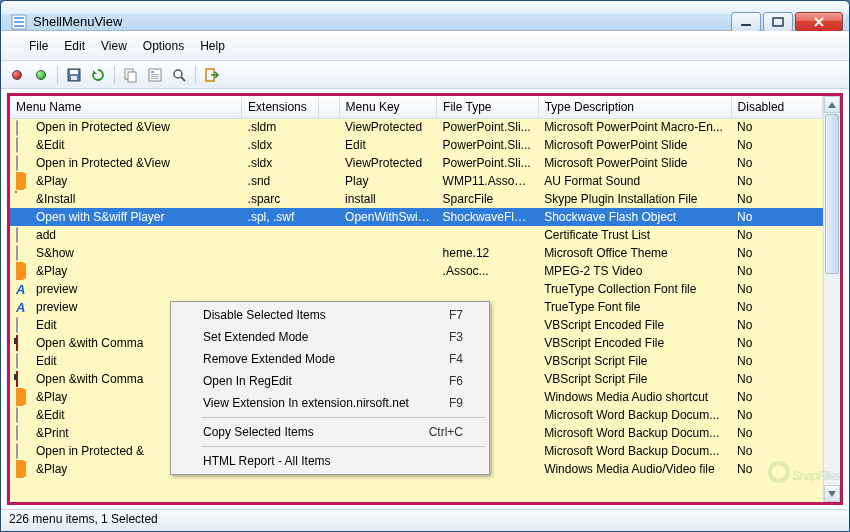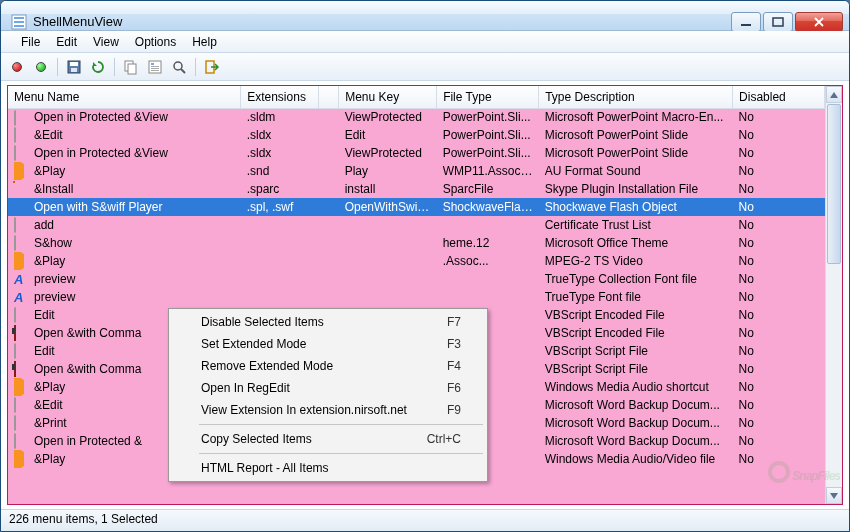--- a/index.html
+++ b/index.html
@@ -8,31 +8,31 @@
 .window { background: #fff; width: 850px; height: 532px; border: 1px solid #1a4d7a; border-radius: 6px 6px 0 0; display: flex; flex-direction: column; box-shadow: 0 0 10px rgba(0,0,0,0.3); }
 
 .titlebar { height: 30px; background: linear-gradient(to bottom, #f8fcff 0%, #e2eefa 45%, #cfe3f6 46%, #bcd8f2 100%); border-radius: 5px 5px 0 0; display: flex; align-items: center; padding: 12px 6px 0 10px; border-bottom: 1px solid #9fb9d4; }
 .titlebar-icon { width: 16px; height: 16px; margin-right: 6px; }
 .titlebar-title { flex: 1; color: #000; font-size: 13px; }
 .winbtns { display: flex; gap: 0; }
 .winbtn { width: 30px; height: 20px; border: 1px solid #7a9cbf; border-radius: 3px; margin-left: 2px; background: linear-gradient(to bottom,#f5f9fd,#d6e6f5); display: flex; align-items: center; justify-content: center; cursor: default; }
 .winbtn.close { width: 48px; background: linear-gradient(to bottom,#f2a09a 0%,#e4685c 45%,#d64531 46%,#c9302c 100%); border-color: #a23c2f; color: #fff; }
 .winbtn svg { width: 12px; height: 10px; }
 
-.menubar { height: 22px; background: linear-gradient(to bottom,#fdfefe,#eaf1f9); border-bottom: 1px solid #c9d7e6; display: flex; align-items: center; padding: 0 12px; }
+.menubar { height: 30px; background: linear-gradient(to bottom,#fdfefe,#eaf1f9); border-bottom: 1px solid #c9d7e6; display: flex; align-items: center; padding: 0 20px; }
 .menubar span { padding: 2px 8px; cursor: default; }
 
 .toolbar { height: 28px; background: linear-gradient(to bottom,#fbfdff,#e7eff8); border-bottom: 1px solid #c9d7e6; display: flex; align-items: center; padding: 0 6px; gap: 4px; }
 .tbtn { width: 20px; height: 20px; display: flex; align-items: center; justify-content: center; cursor: default; }
 .tbsep { width: 1px; height: 18px; background: #c2cedd; margin: 0 2px; }
 .dot { width: 10px; height: 10px; border-radius: 50%; border: 1px solid #444; }
 .dot.red { background: radial-gradient(circle at 30% 30%,#ff8a8a,#c40000); }
 .dot.green { background: radial-gradient(circle at 30% 30%,#9dff9d,#0a9c0a); }
 
-.content { flex: 1; margin: 4px 6px; border: 1px solid #be185d; background: #f9a8d4; position: relative; display: flex; overflow: hidden; }
+.content { flex: 1; margin: 4px 6px; border: 3px solid #be185d; background: #fef9c3; position: relative; display: flex; overflow: hidden; }
 .table-wrap { flex: 1; overflow: hidden; position: relative; }
 table { width: 100%; border-collapse: collapse; table-layout: fixed; }
 thead th { text-align: left; font-weight: normal; background: linear-gradient(to bottom,#fefefe,#eef3f9); border-right: 1px solid #d5dde7; border-bottom: 1px solid #d5dde7; padding: 3px 6px; height: 22px; white-space: nowrap; overflow: hidden; }
 tbody td { padding: 1px 6px; height: 18px; white-space: nowrap; overflow: hidden; text-overflow: ellipsis; }
 tbody tr.selected td { background: #2f7bd9; color: #fff; }
 .row-icon { display: inline-block; width: 16px; height: 14px; vertical-align: middle; margin-right: 4px; }
 .ic-doc { background: linear-gradient(to bottom,#fff,#e8e8e8); border:1px solid #999; border-radius:1px; width:11px; height:13px; }
 .ic-play { width:0;height:0;border-top:6px solid transparent;border-bottom:6px solid transparent;border-left:10px solid #f7931e; }
 .ic-gear { width:12px;height:12px;border-radius:50%;background:#f7931e;box-shadow:0 0 0 1px #c76a00; }
 .ic-blue { width:12px;height:12px;border-radius:50%;background:radial-gradient(circle at 30% 30%,#a8d4ff,#1b6fd6); }
@@ -40,21 +40,21 @@
 .ic-red { width:12px;height:10px;background:#d9413a;border:1px solid #8b1a14; position:relative; }
 .ic-red::after { content:""; position:absolute; left:-3px; top:2px; width:3px; height:6px; background:#333; }
 
 .vscroll { width: 17px; background: #eef2f7; border-left: 1px solid #d5dde7; display: flex; flex-direction: column; }
 .vscroll .arr { height: 17px; background: linear-gradient(to bottom,#f6f9fc,#dbe5f0); border: 1px solid #c2cedd; display:flex;align-items:center;justify-content:center; }
 .vscroll .thumb { margin:1px; height: 160px; border-radius:2px; background: linear-gradient(to right,#e8eff8,#c6d8ec); border:1px solid #a9bed6; }
 .vscroll .track { flex: 1; }
 
 .statusbar { height: 22px; background: linear-gradient(to bottom,#f5f9fd,#e3ecf5); border-top: 1px solid #c9d7e6; padding: 2px 8px; display:flex; align-items:flex-start; }
 
-.ctxmenu { position: absolute; left: 160px; top: 222px; width: 320px; background: #f3f3f3; border: 1px solid #9a9a9a; box-shadow: 2px 2px 4px rgba(0,0,0,0.3); padding: 2px; }
+.ctxmenu { position: absolute; left: 160px; top: 205px; width: 320px; background: #f3f3f3; border: 1px solid #9a9a9a; box-shadow: 2px 2px 4px rgba(0,0,0,0.3); padding: 2px; }
 .ctxmenu .mi { display: flex; align-items: center; height: 22px; padding: 0 24px 0 30px; cursor: default; }
 .ctxmenu .mi .shortcut { margin-left: auto; color: #333; }
 .ctxmenu .msep { height: 1px; background: #c6c6c6; margin: 3px 2px 3px 28px; }
 
 .watermark { position:absolute; right:10px; bottom:46px; font-size:24px; font-weight:bold; font-style:italic; color: rgba(90,160,90,0.18); letter-spacing:-1px; pointer-events:none; }
 .watermark .o { display:inline-block; width:22px; height:22px; border:4px solid rgba(90,160,90,0.18); border-radius:50%; vertical-align:-3px; margin-right:2px;}
 </style>
 </head>
 <body>
 

